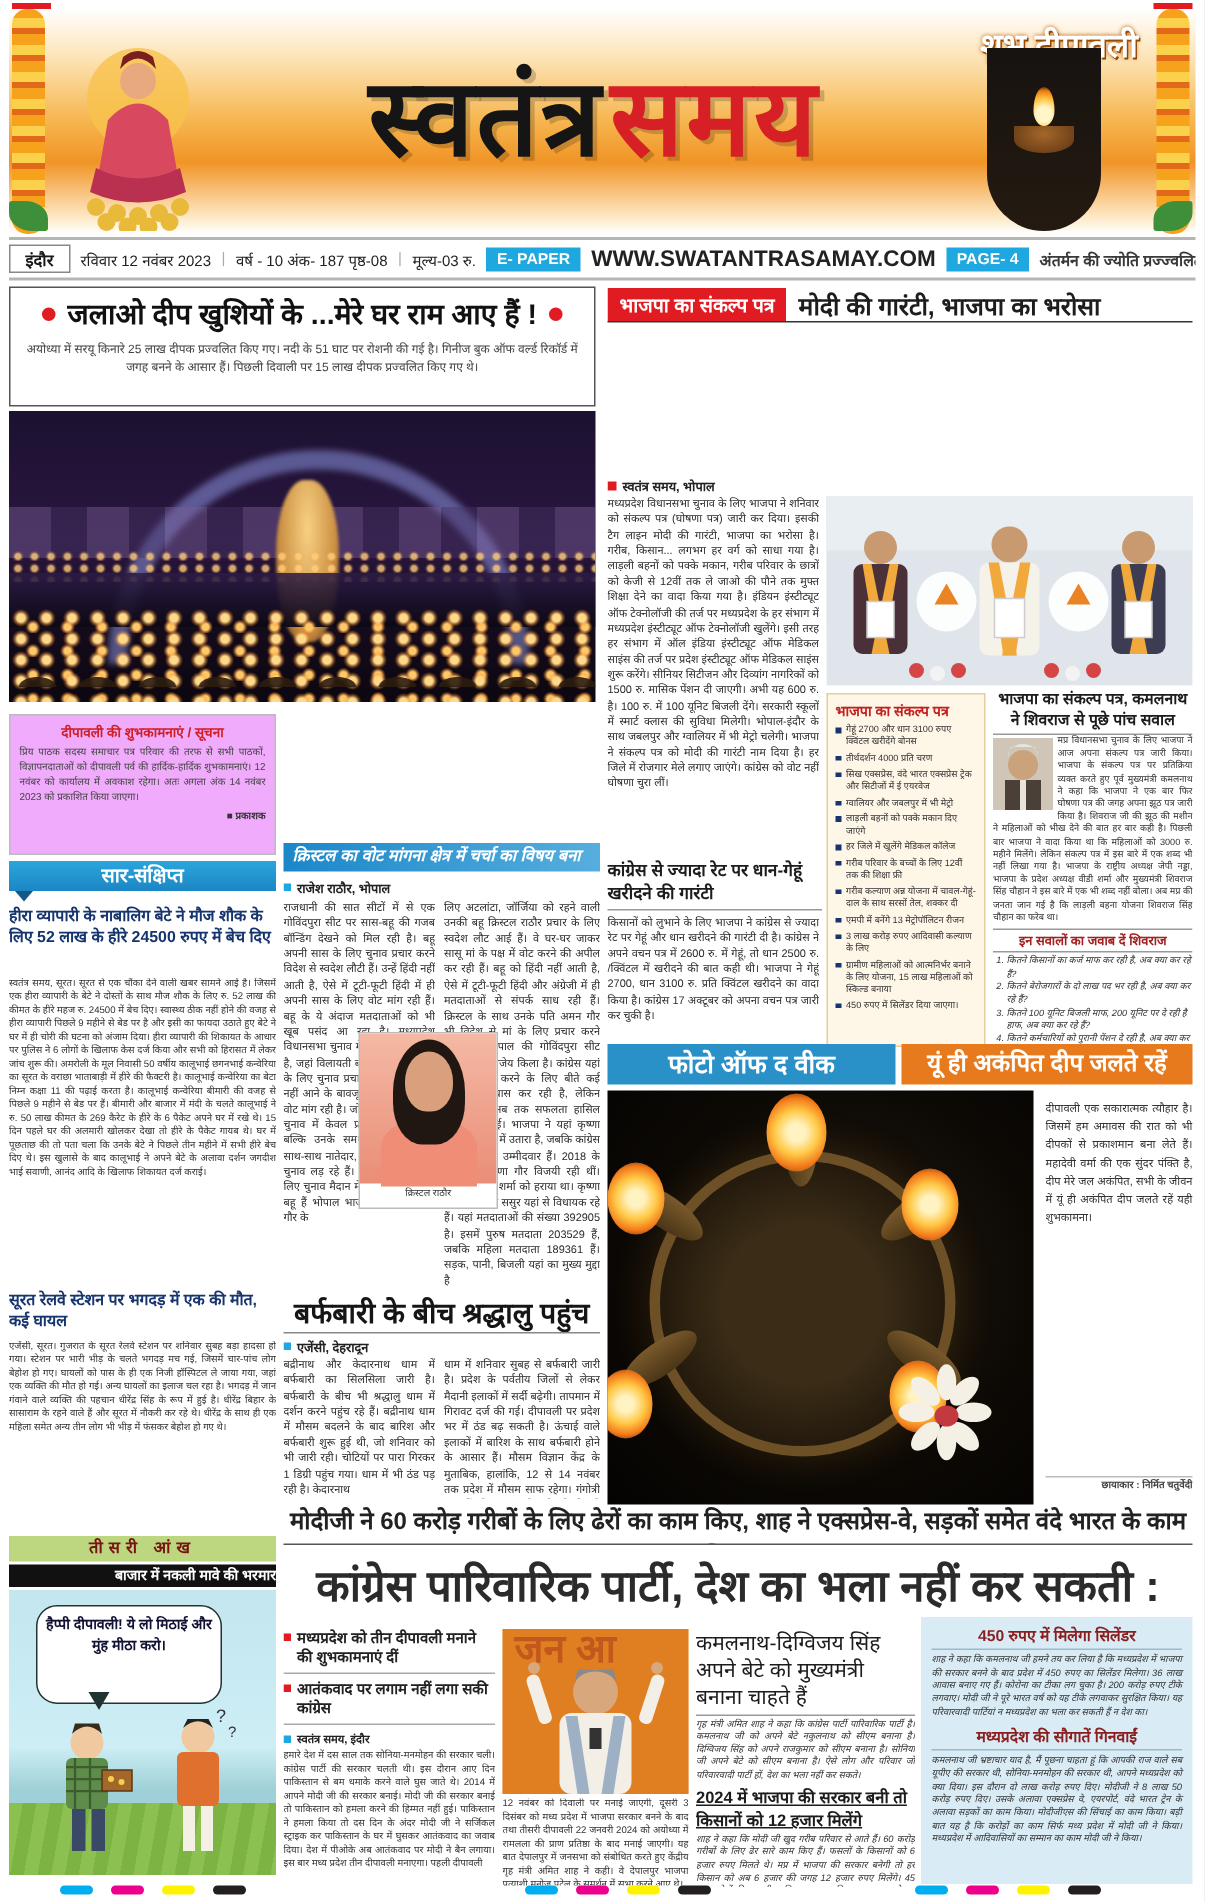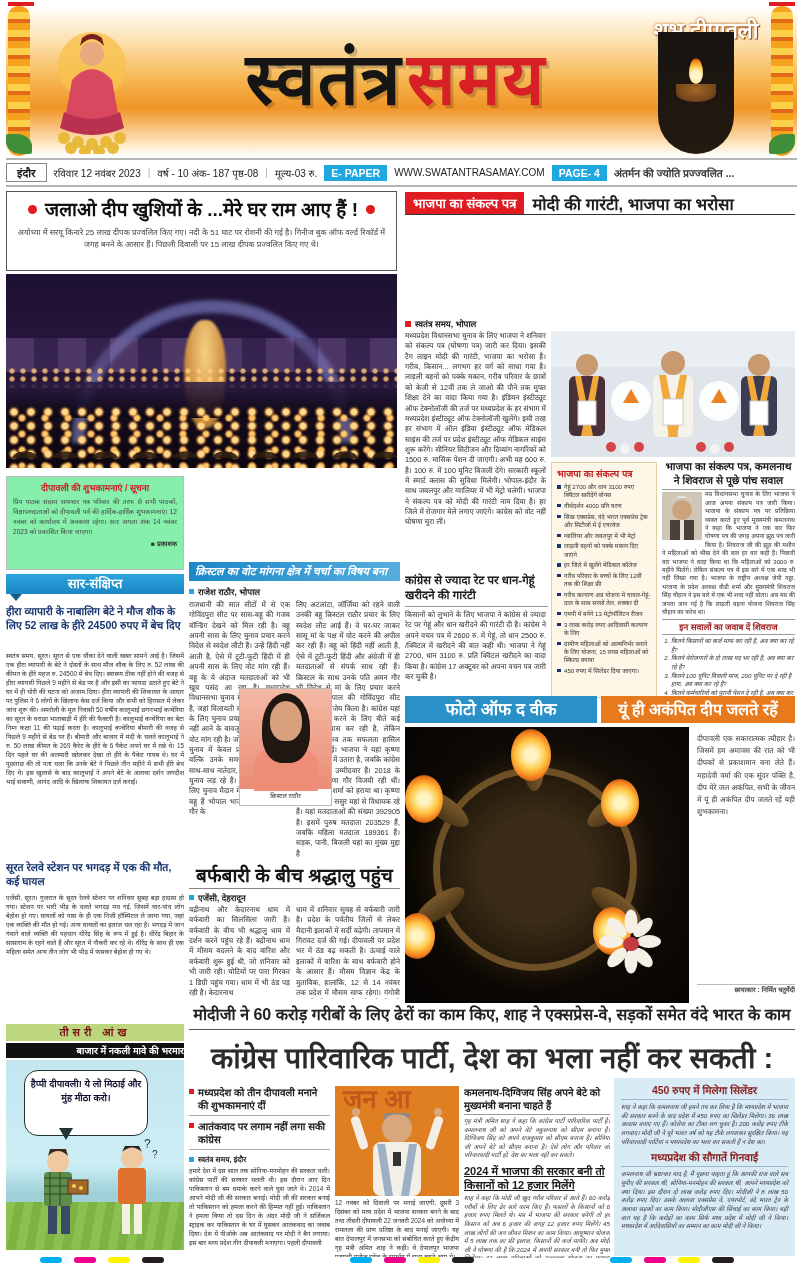--- a/index.html
+++ b/index.html
@@ -26,21 +26,21 @@
   .flame{position:absolute;border-radius:50% 50% 50% 50%/60% 60% 40% 40%;
      background:radial-gradient(circle at 50% 70%,#fff6c9 0 25%,#ffc23e 55%,#f07a12 80%,transparent 100%);}
   .diya-bowl{position:absolute;background:radial-gradient(ellipse at 50% 30%,#a4672a,#5d3413);border-radius:0 0 50% 50%;}
   #lakshmi{left:28px;top:14px;width:116px;height:134px;}
   
   #infobar{left:6px;top:158px;width:791px;height:25px;border-top:2px solid #b5b5b5;border-bottom:2px solid #b5b5b5;
     display:flex;align-items:center;gap:7px;font-size:10px;white-space:nowrap;}
   .city-box{border:1px solid #888;padding:1px 10px;font-weight:bold;font-size:11px;color:#1a1a1a;}
   .sep{color:#aaa;}
   .badge-cyan{background:#1fa8e0;color:#fff;font-weight:bold;padding:2px 7px;font-size:10.5px;}
-  .website{font-weight:normal;color:#222;font-size:10px;}
+  .website{font-weight:bold;color:#222;font-size:15px;}
   .tagline{font-weight:bold;color:#3a3a3a;font-size:10.5px;}
   
   #lead-left-box{left:6px;top:191px;width:391px;height:80px;border:1px solid #555;padding:4px 6px;box-sizing:border-box;text-align:center;}
   .dot{display:inline-block;width:9px;height:9px;border-radius:50%;background:#e11b22;vertical-align:middle;margin:0 8px;}
   #lead-left-head{font-size:19px;font-weight:bold;color:#111;display:inline-block;vertical-align:middle;}
   #lead-left-sub{margin-top:5px;font-size:8px;line-height:1.5;color:#444;}
   #ayodhya{left:6px;top:274px;width:391px;height:194px;background:linear-gradient(#1c1130 0%,#2a1640 45%,#140b1c 75%,#0c0710 100%);}
   .arch{position:absolute;left:66px;top:26px;width:255px;height:130px;border:13px solid rgba(150,160,240,.5);
     border-bottom:none;border-radius:260px 260px 0 0;filter:blur(2px);}
   .deity{position:absolute;left:178px;top:46px;width:42px;height:108px;border-radius:45%;
@@ -95,21 +95,21 @@
   #bahu-photo .cap{font-size:6.4px;text-align:center;color:#333;line-height:14px;}
   .hair{position:absolute;left:22px;top:4px;width:48px;height:70px;background:#201612;border-radius:50% 50% 40% 40%;}
   .face{position:absolute;left:30px;top:12px;width:32px;height:40px;background:#d9a07e;border-radius:50% 50% 45% 45%;}
   .torso{position:absolute;left:14px;top:58px;width:64px;height:44px;background:#ef8d76;border-radius:40% 40% 0 0;}
   
   #badri-head{left:189px;top:862px;width:211px;height:26px;font-size:19px;font-weight:bold;color:#151515;text-align:center;border-bottom:1px solid #888;}
   #badri-byline{left:189px;top:892px;width:211px;height:11px;}
   #badri-c1{left:189px;top:905px;width:101px;height:94px;}
   #badri-c2{left:296px;top:905px;width:104px;height:94px;}
   
-  #notice{left:6px;top:476px;width:178px;height:94px;background:#86efac;border:1px solid #bbb;box-sizing:border-box;padding:4px 6px;}
+  #notice{left:6px;top:476px;width:178px;height:94px;background:#f0abfc;border:1px solid #bbb;box-sizing:border-box;padding:4px 6px;}
   #notice .ttl{color:#d01f24;font-weight:bold;font-size:9px;text-align:center;margin-bottom:3px;}
   #notice .bd{font-size:6.6px;line-height:1.5;color:#444;text-align:justify;}
   #notice .sg{font-size:6.6px;font-weight:bold;color:#333;text-align:right;margin-top:2px;}
   #saar{left:6px;top:574px;width:178px;height:20px;background:linear-gradient(#2ba5dd,#1b86c4);color:#fff;
      font-weight:bold;font-size:13px;text-align:center;line-height:20px;}
   .saar-tri{left:10px;top:594px;width:0;height:0;border-left:6px solid transparent;border-right:6px solid transparent;border-top:7px solid #155a86;}
   .side-head{font-size:10.6px;font-weight:bold;color:#16346d;line-height:1.35;}
   #s1-head{left:6px;top:604px;width:178px;height:46px;}
   #s1-body{left:6px;top:652px;width:178px;height:206px;}
   #s2-head{left:6px;top:860px;width:178px;height:32px;}
@@ -142,21 +142,21 @@
   #strip{left:189px;top:1003px;width:606px;height:26px;font-size:16px;font-weight:bold;color:#222;text-align:center;
      border-bottom:1.5px solid #555;line-height:24px;}
   #shah-head{left:189px;top:1036px;width:606px;height:44px;font-size:29px;font-weight:bold;color:#2b2b2b;text-align:center;line-height:44px;}
   #shah-left{left:189px;top:1086px;width:141px;height:166px;}
   .bullet-item{font-size:10px;font-weight:bold;color:#222;line-height:1.3;padding-left:9px;position:relative;margin-bottom:4px;
      border-bottom:1px solid #aaa;padding-bottom:3px;}
   .bullet-item::before{content:"";position:absolute;left:0;top:3px;width:5px;height:5px;background:#e11b22;}
   #shah-photo{left:335px;top:1086px;width:124px;height:110px;background:linear-gradient(#e2801f,#d96f18);}
   #shah-cap{left:335px;top:1199px;width:124px;height:58px;}
   #shah-mid{left:464px;top:1086px;width:146px;height:172px;}
-  .mid-head{font-size:10px;font-weight:bold;color:#1c1c1c;line-height:1.3;border-bottom:1px solid #999;padding-bottom:2px;margin-bottom:2px;}
+  .mid-head{font-size:14px;font-weight:normal;color:#1c1c1c;line-height:1.3;border-bottom:1px solid #999;padding-bottom:2px;margin-bottom:2px;}
   .mid-head2{font-size:11px;font-weight:bold;color:#1c1c1c;line-height:1.3;margin:4px 0 2px;text-decoration:underline;}
   .mid-body{font-size:6.2px;line-height:1.38;color:#333;text-align:justify;font-style:italic;}
   #shah-box{left:614px;top:1078px;width:181px;height:178px;background:#d9ecf6;padding:5px 7px;box-sizing:border-box;}
   .box-head{font-size:10.5px;font-weight:bold;color:#8a1f1f;text-align:center;border-bottom:1px solid #9bb9cc;padding-bottom:2px;margin-bottom:3px;}
   .box-body{font-size:6.2px;line-height:1.4;color:#333;text-align:justify;font-style:italic;}
   
   .cmyk{position:absolute;top:1257px;height:6px;display:flex;gap:12px;}
   .cmyk span{width:22px;height:6px;border-radius:3px;}
   .c1{background:#00aeef}.c2{background:#ec008c}.c3{background:#fff200}.c4{background:#231f20}
   svg{display:block;}

